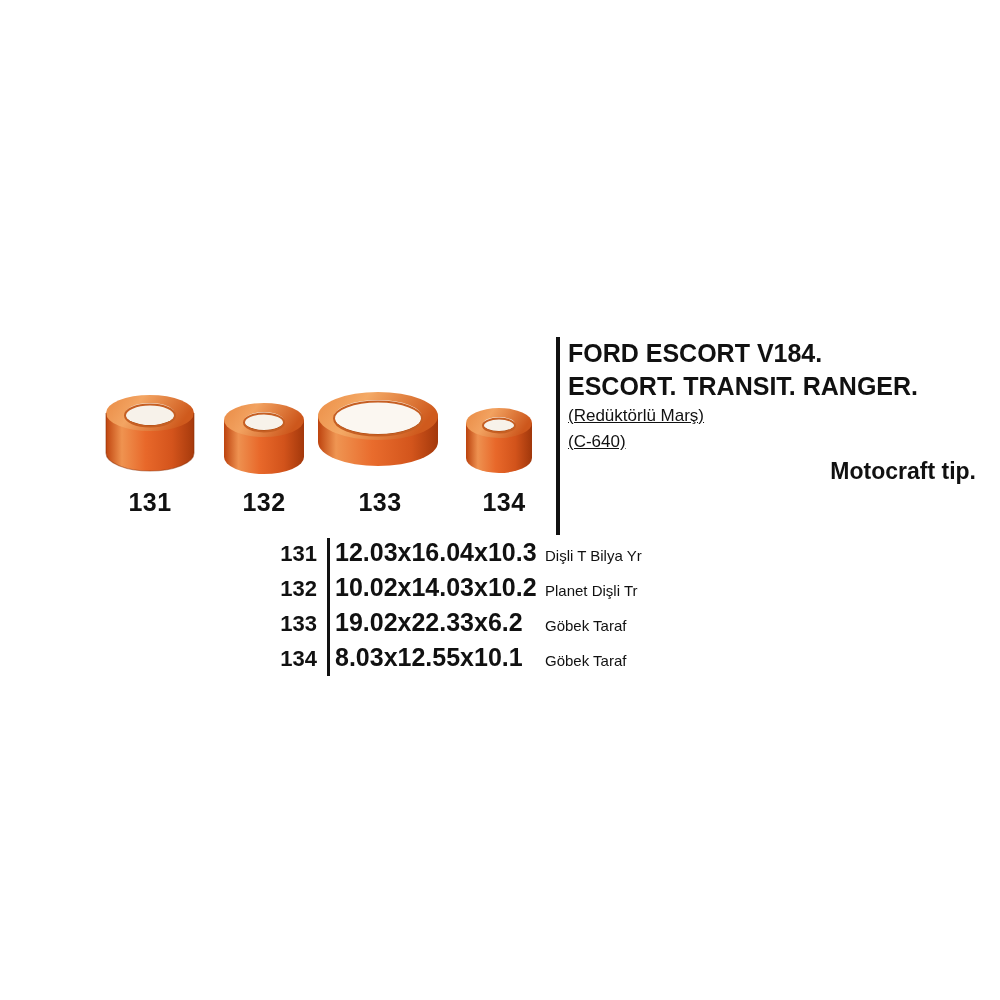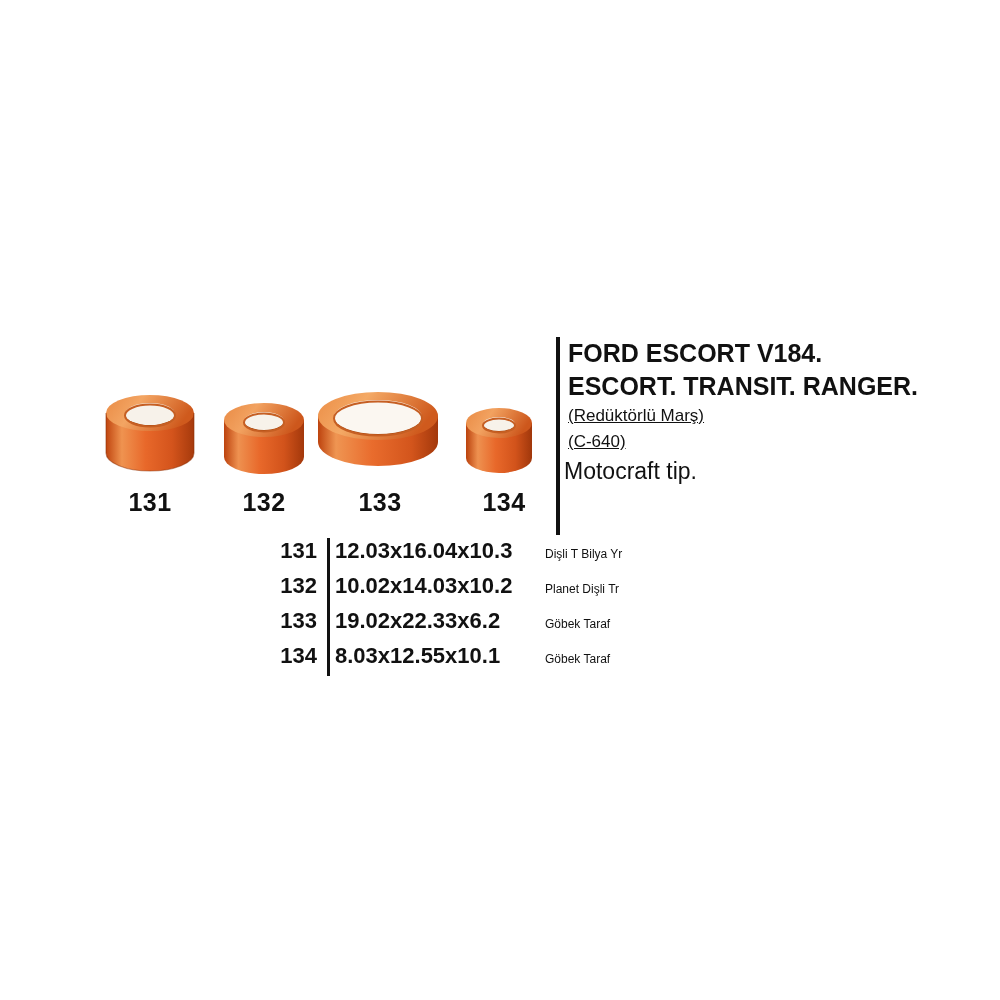--- a/index.html
+++ b/index.html
@@ -71,26 +71,27 @@
   }
   #title-block .sub {
     font-size: 17px;
     line-height: 26px;
     color: #111111;
     white-space: nowrap;
     padding-left: 12px;
     text-decoration: underline;
   }
   #title-block .line6 {
-    font-weight: normal;
+    font-weight: bold;
     font-size: 23px;
     line-height: 32px;
     color: #111111;
     white-space: nowrap;
-    padding-left: 8px;
+    padding-left: 20px;
+    text-align: right;
   }
 
   
   #spec-table {
     position: absolute;
     left: 255px;
     top: 538px;
     width: 460px;
   }
   #spec-rule {
@@ -110,26 +111,26 @@
     width: 62px;
     text-align: right;
     font-weight: bold;
     font-size: 22px;
     color: #111111;
   }
   .spec-dim {
     width: 210px;
     padding-left: 18px;
     font-weight: bold;
-    font-size: 22px;
+    font-size: 25px;
     color: #111111;
     white-space: nowrap;
   }
   .spec-desc {
-    font-size: 12px;
+    font-size: 15px;
     color: #111111;
     white-space: nowrap;
   }
 </style>
 </head>
 <body>
 
 <div id="sheet">
 
   <div class="bushing" style="left:104px; top:395px; width:92px; height:78px;">

